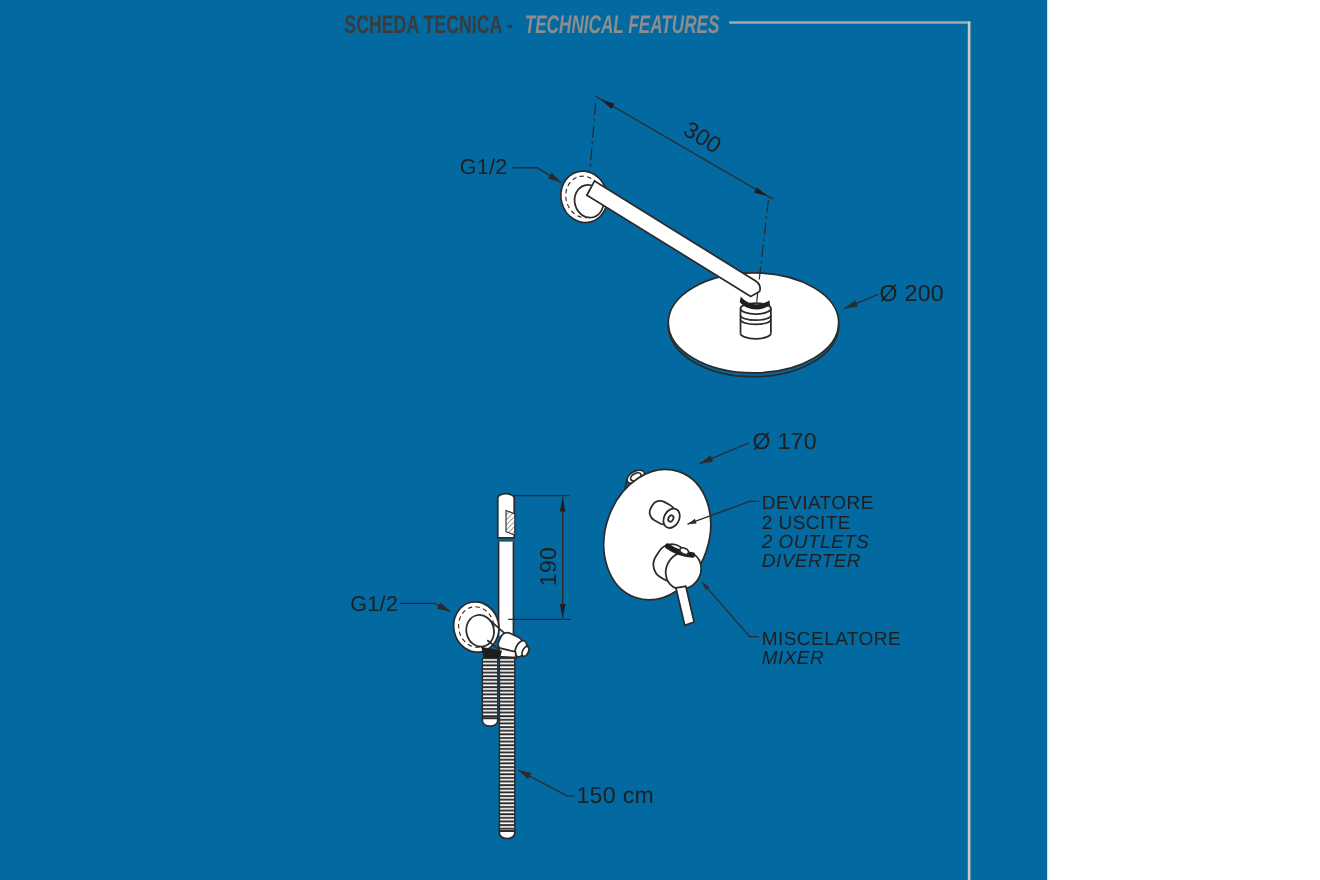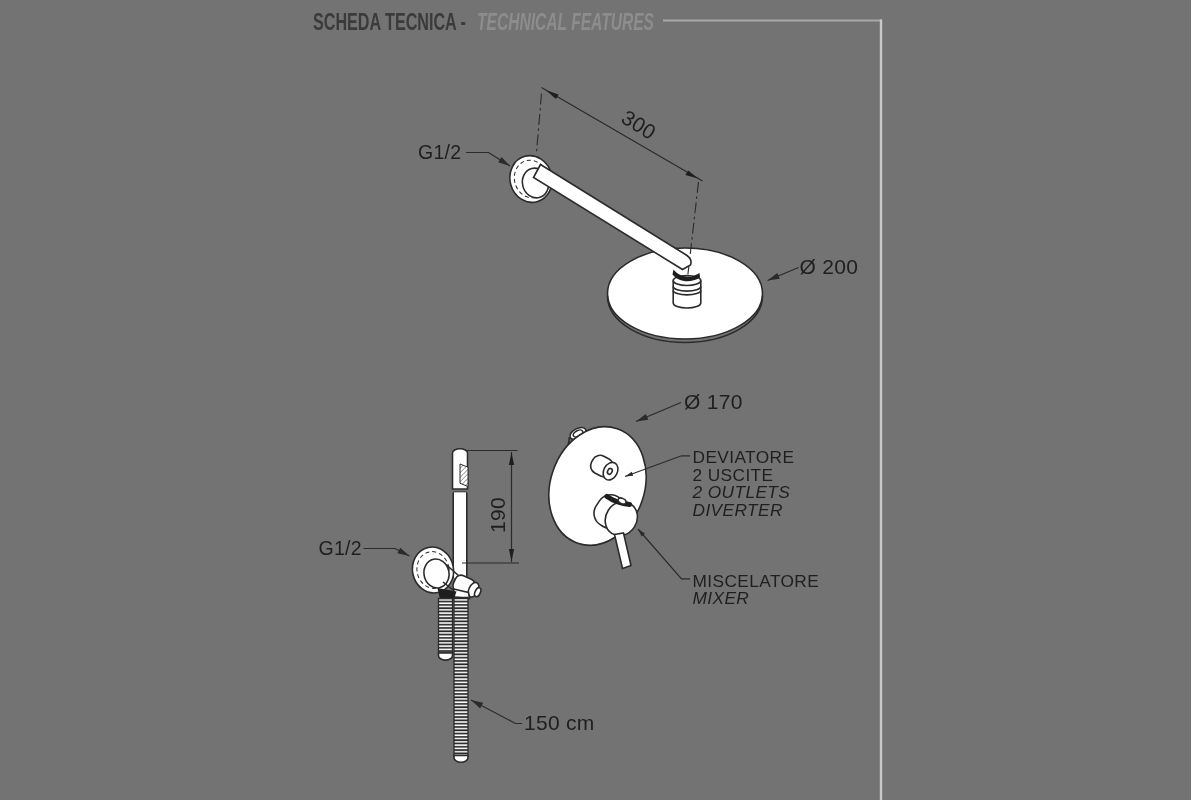--- a/index.html
+++ b/index.html
@@ -1,16 +1,16 @@
 <!DOCTYPE html>
 <html><head>
 <meta charset="utf-8">
 <style>
   html,body{margin:0;padding:0;background:#fff;}
-  .page{position:relative;width:1191px;height:800px;background:#737373;overflow:hidden;
+  .page{position:relative;width:952px;height:800px;background:#0369a1;overflow:hidden;
         font-family:"Liberation Sans","DejaVu Sans",sans-serif;}
   svg{position:absolute;left:0;top:0;}
   svg text{font-family:"Liberation Sans","DejaVu Sans",sans-serif;fill:#1f1f1f;}
   .title-it{font-size:23px;font-weight:bold;fill:#3b3b3b;}
   .title-en{font-size:23px;font-weight:bold;font-style:italic;fill:#8d8d8d;}
   .lbl{font-size:17.3px;letter-spacing:0.4px;}
   .lbl-md{font-size:19.5px;letter-spacing:0.3px;}
   .lbl-lg{font-size:21px;letter-spacing:0.3px;}
   .it{font-style:italic;}
   .ink{stroke:#2b2b2b;fill:none;stroke-width:1.6;}

